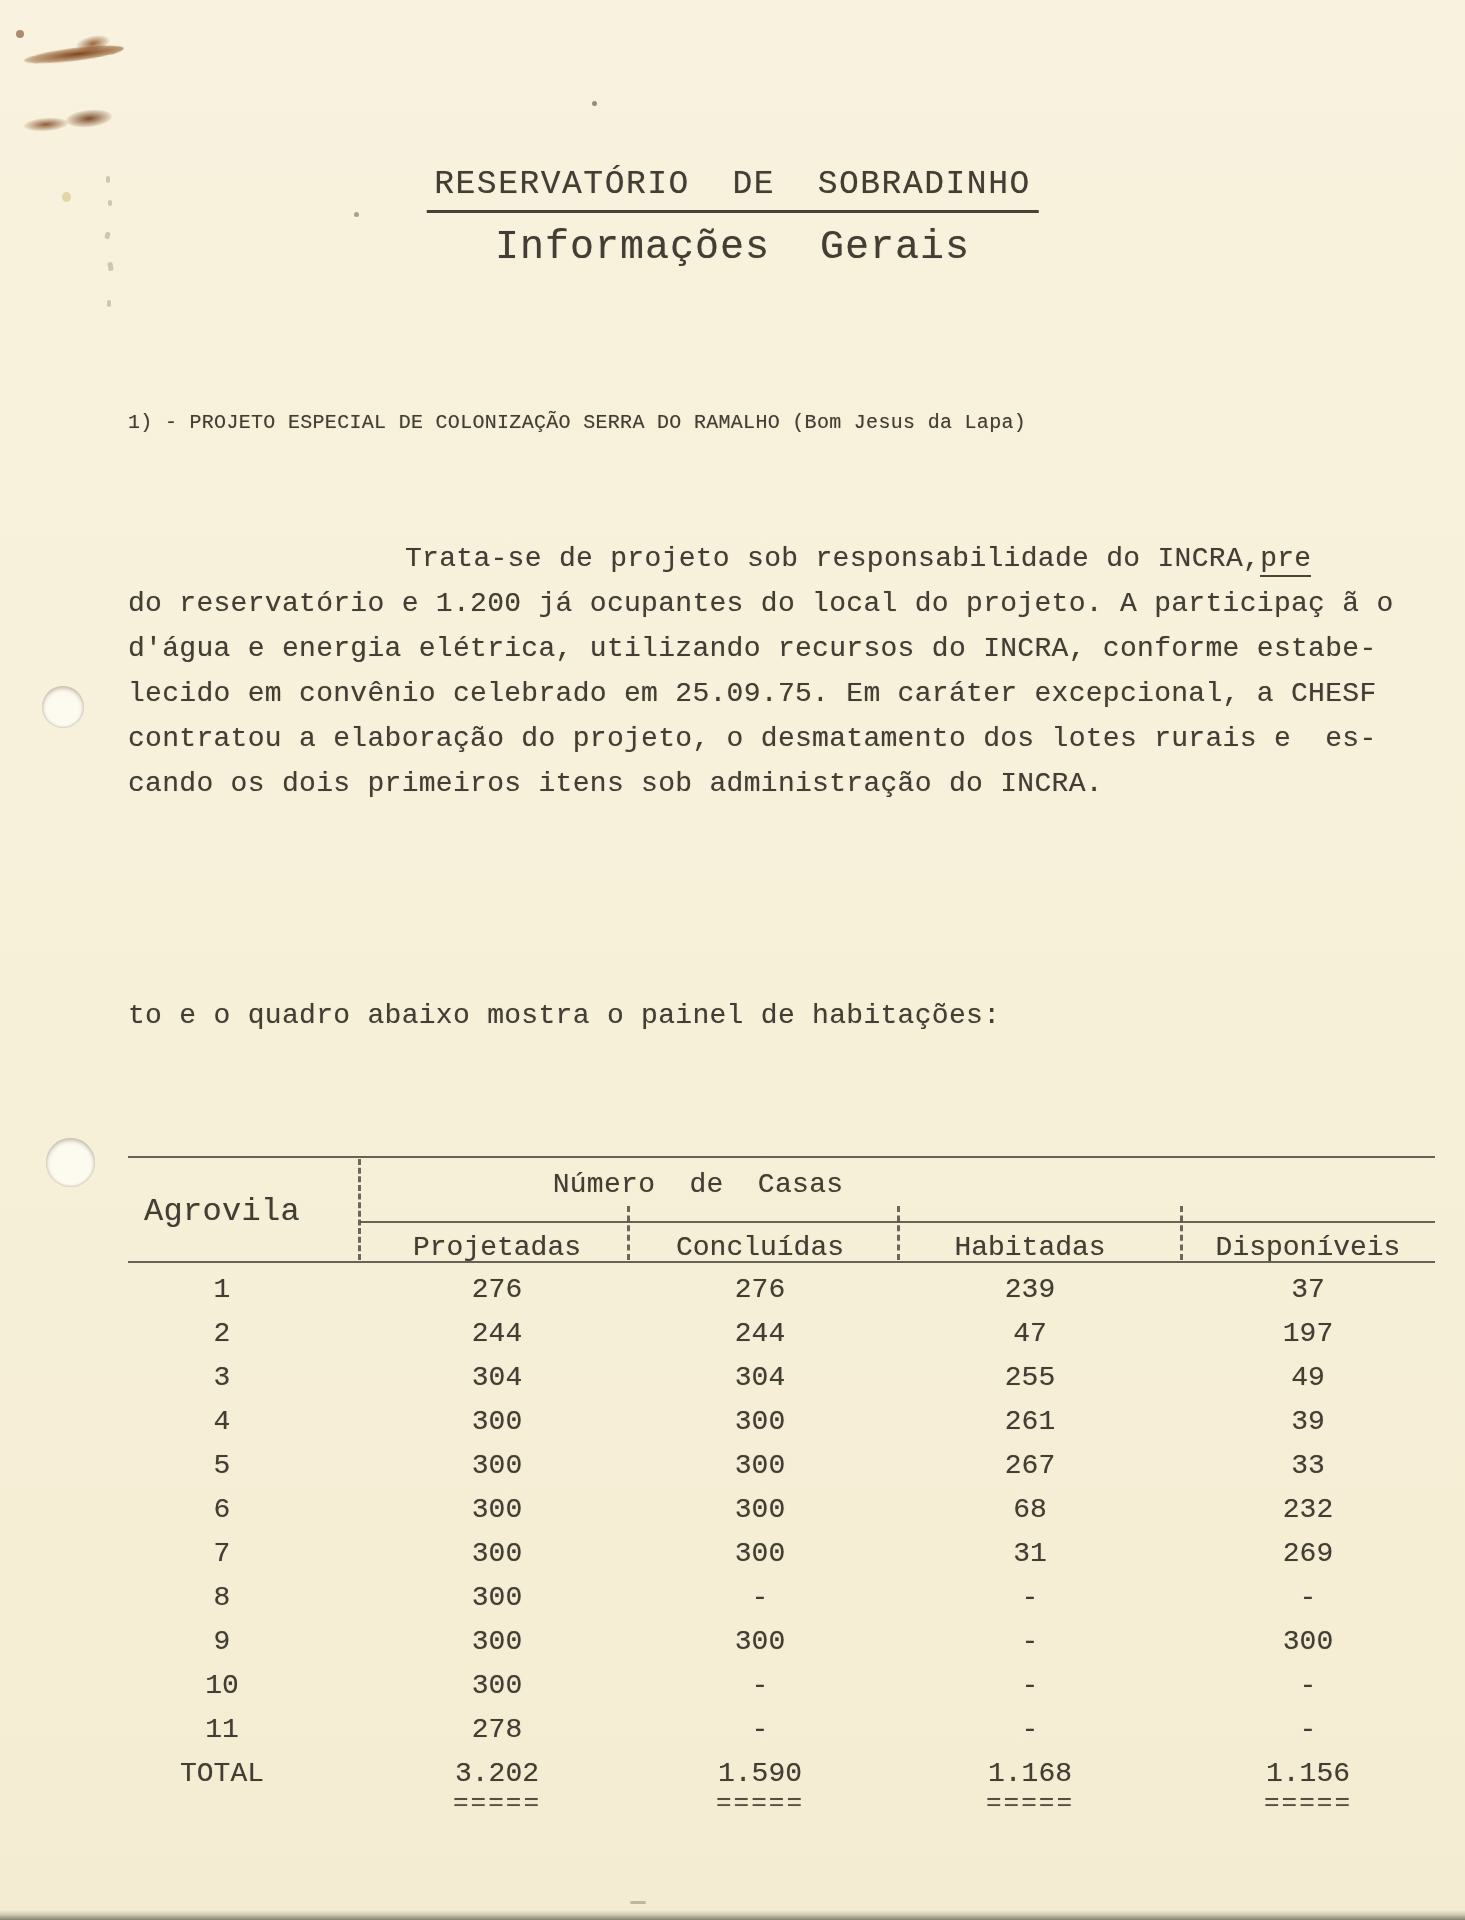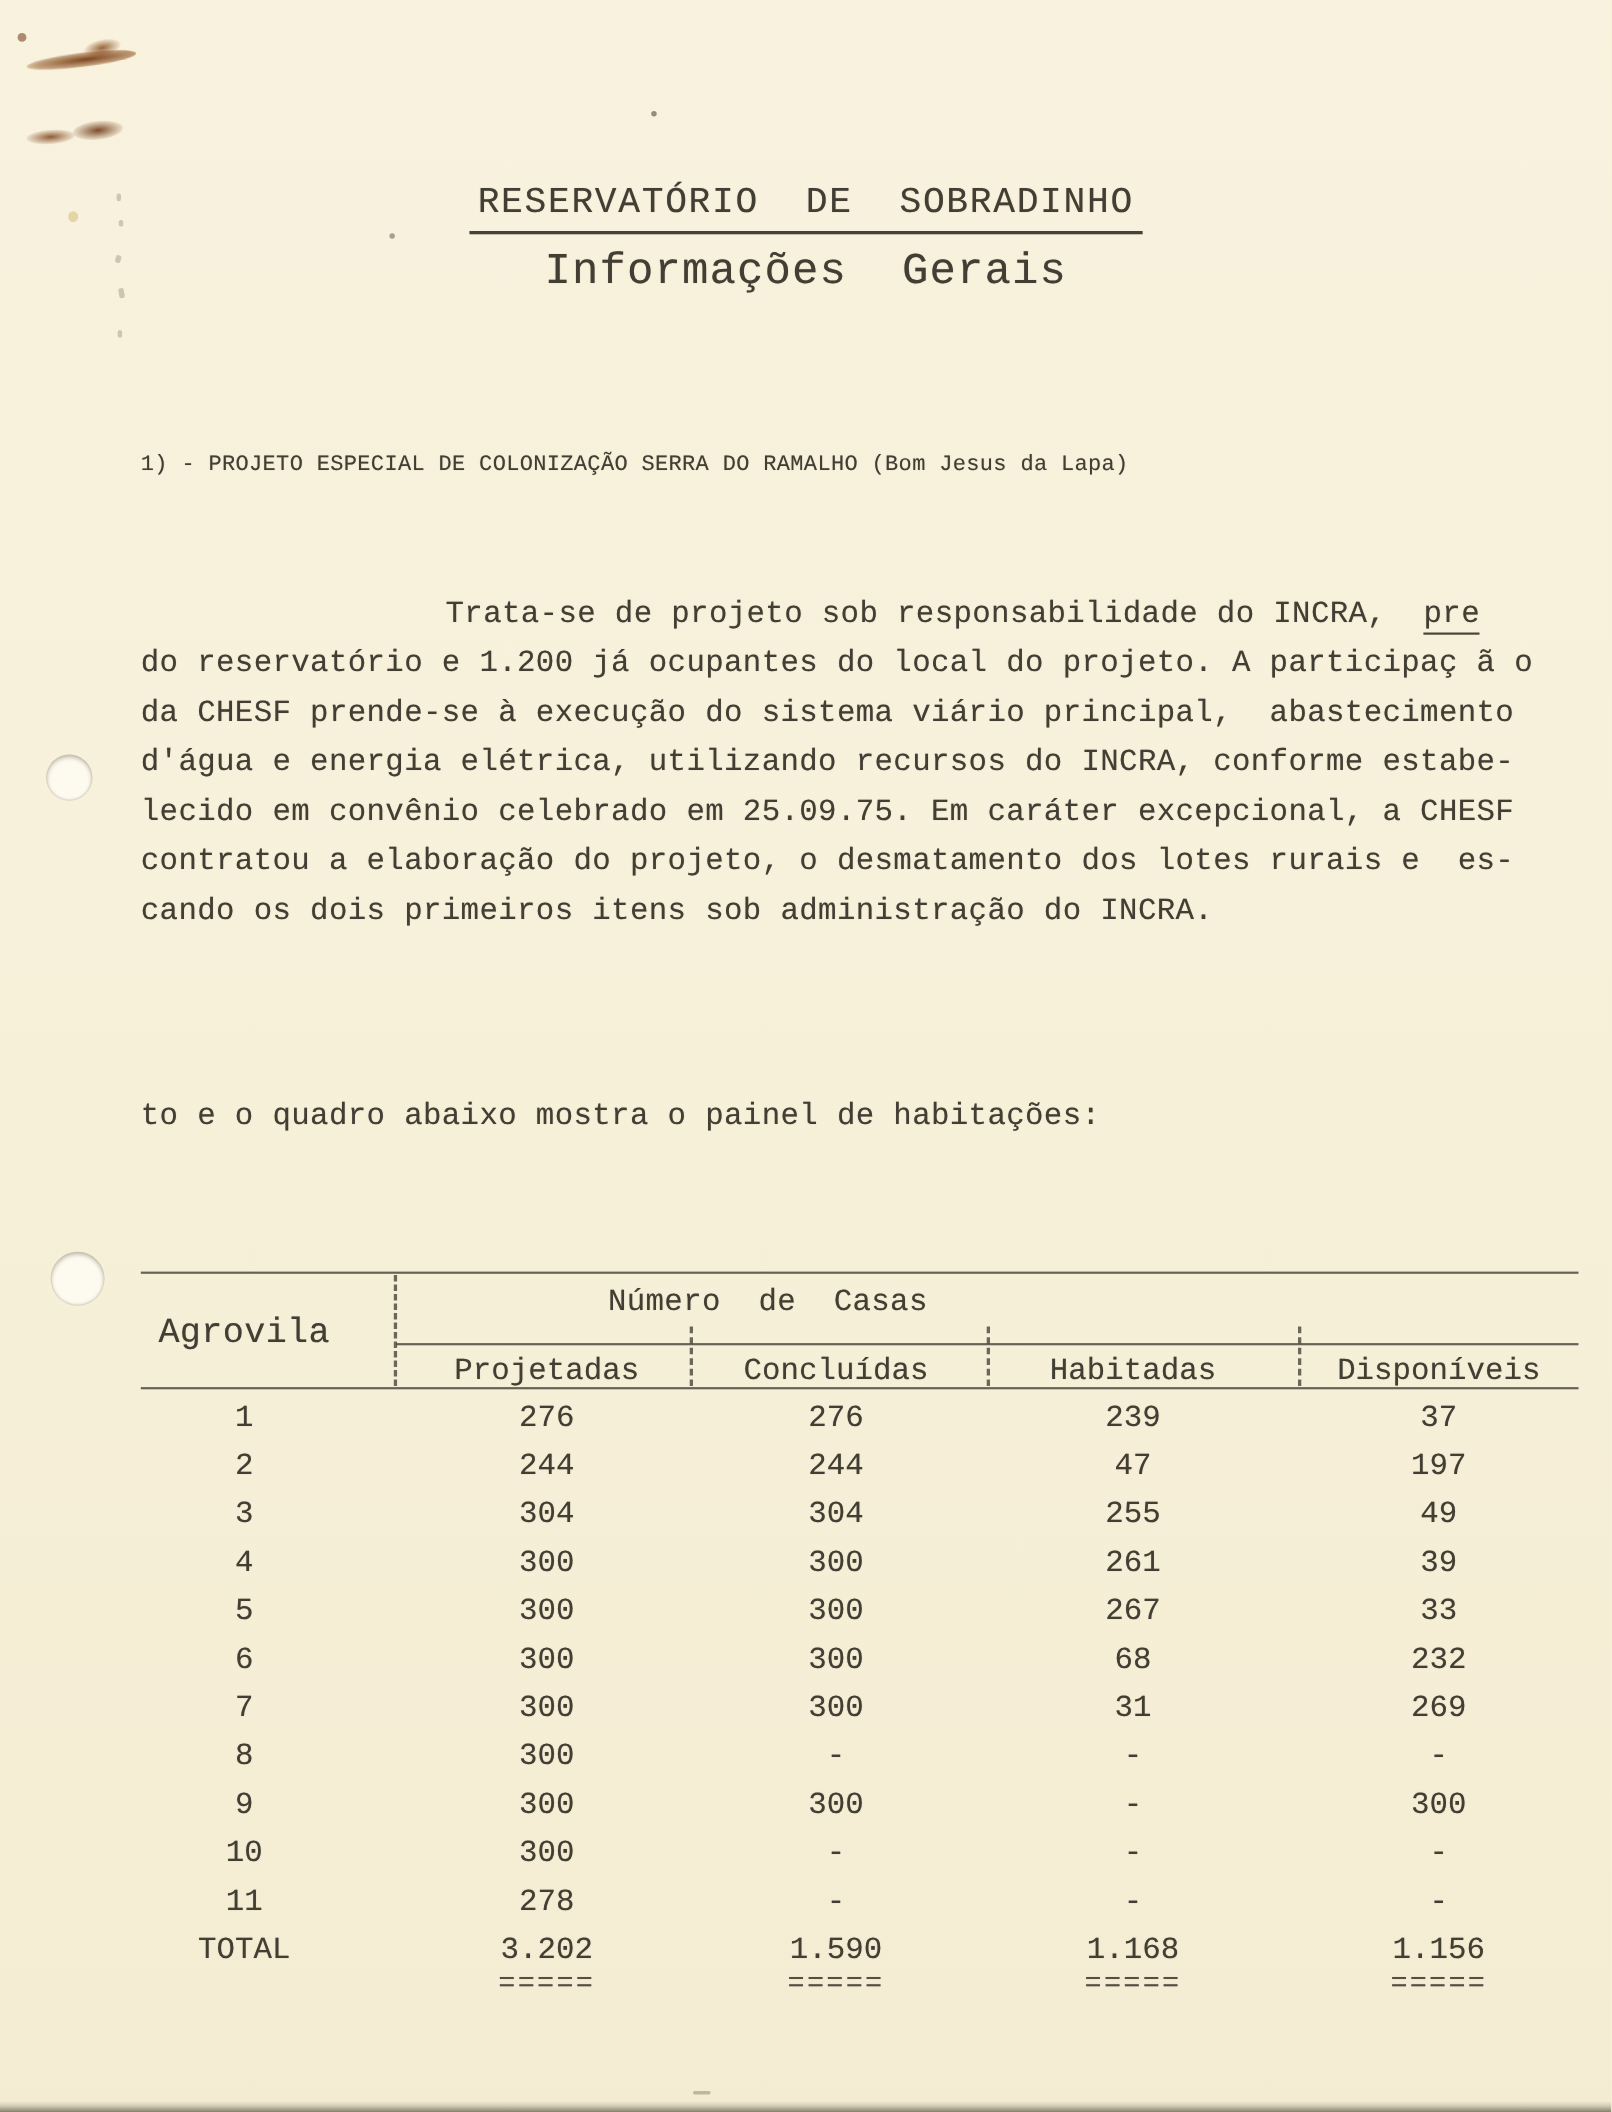--- a/index.html
+++ b/index.html
@@ -6,21 +6,21 @@
   .page{
     position:relative;width:1465px;height:1920px;overflow:hidden;
     background:linear-gradient(180deg,#f8f2de 0%,#f7f0d9 55%,#f4ecd2 100%);
     font-family:"Liberation Mono","DejaVu Sans Mono",monospace;
     color:#433e34;
     text-shadow:0 0 .8px rgba(67,62,52,.45);
   }
   .line{white-space:pre;font-size:28px;line-height:45px;letter-spacing:.3px;}
   .indent{padding-left:277px;}
   .para{position:absolute;left:128px;}
-  .hyph{border-bottom:2px solid #4a453a;padding-bottom:1px;margin-left:34px;}
+  .hyph{border-bottom:2px solid #4a453a;padding-bottom:1px;}
   .doc-title{
     position:absolute;top:166px;left:50%;transform:translateX(-50%);
     font-size:33px;letter-spacing:1.5px;white-space:pre;
     padding:0 8px 7px 8px;border-bottom:3px solid #46423a;
   }
   .doc-subtitle{
     position:absolute;top:230px;left:50%;transform:translateX(-50%);
     font-size:40px;letter-spacing:1px;white-space:pre;line-height:36px;
   }
   .heading{position:absolute;top:400px;left:128px;font-size:20px;line-height:45px;letter-spacing:.3px;white-space:pre;}
@@ -94,21 +94,20 @@
   <div class="hole hole-2"></div>
   <div class="bottom-edge"></div>
 
   <div class="doc-title">RESERVATÓRIO  DE  SOBRADINHO</div>
   <div class="doc-subtitle">Informações  Gerais</div>
   <div class="heading">1) - PROJETO ESPECIAL DE COLONIZAÇÃO SERRA DO RAMALHO (Bom Jesus da Lapa)</div>
 
   <div class="para" style="top:536px">
     <div class="line indent"><span>Trata-se de projeto sob responsabilidade do INCRA,</span><span class="hyph">pre</span></div>
     <div class="line"><span>do reservatório e 1.200 já ocupantes do local do projeto. A participaç ã o</span><span class="hyph"></span></div>
-    <div class="line"><span>da CHESF prende-se à execução do sistema viário principal,  abastecimento</span><span class="hyph"></span></div>
     <div class="line"><span>d'água e energia elétrica, utilizando recursos do INCRA, conforme estabe-</span><span class="hyph"></span></div>
     <div class="line"><span>lecido em convênio celebrado em 25.09.75. Em caráter excepcional, a CHESF</span><span class="hyph"></span></div>
     <div class="line"><span>contratou a elaboração do projeto, o desmatamento dos lotes rurais e  es-</span><span class="hyph"></span></div>
     <div class="line"><span>cando os dois primeiros itens sob administração do INCRA.</span><span class="hyph"></span></div>
   </div>
 
   <div class="para" style="top:993px">
     <div class="line"><span>to e o quadro abaixo mostra o painel de habitações:</span><span class="hyph"></span></div>
   </div>
 

